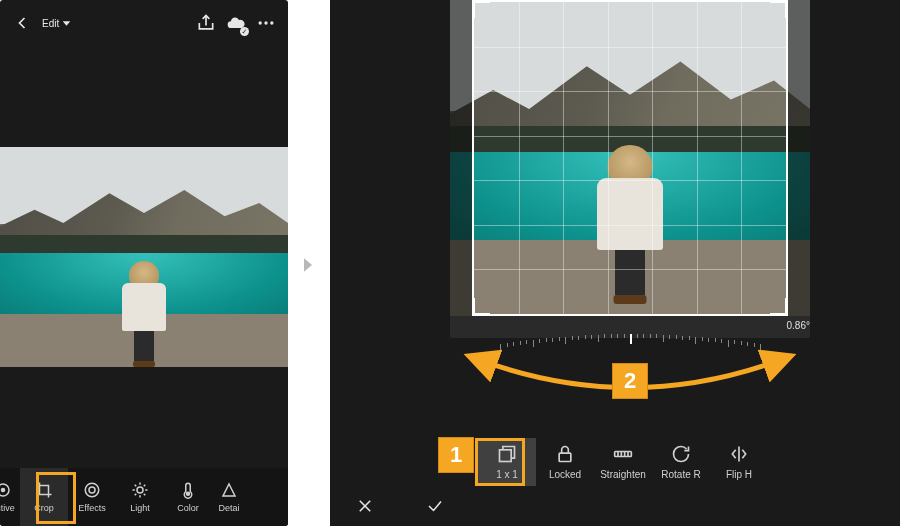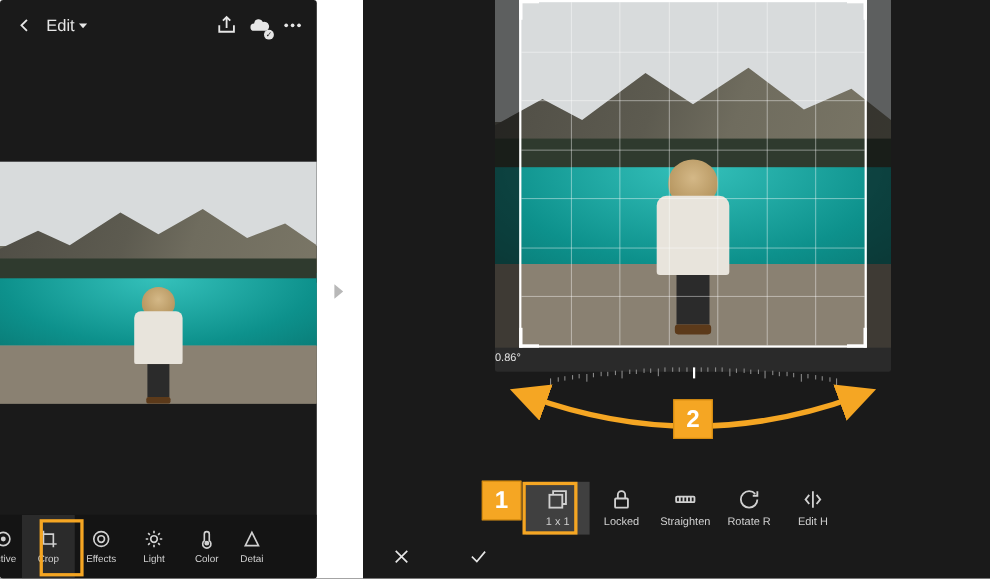--- a/index.html
+++ b/index.html
@@ -14,21 +14,21 @@
   *{box-sizing:border-box;font-family:-apple-system,Helvetica,Arial,sans-serif}
   body{margin:0;background:#fff;width:900px;height:526px;overflow:hidden;position:relative}
 
   
   .phone{position:absolute;left:0;top:0;width:var(--phone-w);height:var(--phone-h);background:var(--bg);border-radius:3px;display:flex;flex-direction:column;overflow:hidden}
   .topbar{height:46px;display:flex;align-items:center;padding:0 12px;gap:10px}
   .topbar .spacer{flex:1}
   .topbar .ico{width:20px;height:20px;display:flex;align-items:center;justify-content:center;color:#e6e6e6}
   .topbar .cloud-wrap{position:relative}
   .topbar .cloud-badge{position:absolute;right:-3px;bottom:-3px;width:9px;height:9px;border-radius:50%;background:#e6e6e6;display:flex;align-items:center;justify-content:center;color:#1a1a1a;font-size:7px}
-  .topbar .edit{color:#e6e6e6;font-size:15px;display:flex;align-items:center;gap:3px}
+  .topbar .edit{color:#e6e6e6;font-size:10px;display:flex;align-items:center;gap:3px}
   .topbar .edit svg{width:9px;height:9px}
 
   .photo-area{flex:1;display:flex;align-items:center;justify-content:center}
   .photo{width:100%;height:220px;background:linear-gradient(to bottom,#d8dbdc 0%,#d8dbdc 35%,#6c6a5e 35%,#5a5a50 46%,#1fb0a8 46%,#149e99 76%,#8f8879 76%,#8a8374 100%);position:relative;overflow:hidden}
   .mountain{position:absolute;left:0;top:18%;width:100%;height:30%;background:linear-gradient(110deg,#4f4d45 0%,#5d5b50 40%,#6f6c5e 60%,#7a7666 100%);clip-path:polygon(0 60%,12% 35%,22% 55%,38% 10%,50% 40%,64% 5%,78% 45%,90% 25%,100% 55%,100% 100%,0 100%)}
   .trees{position:absolute;left:0;top:40%;width:100%;height:10%;background:#2f3a2e}
   .water{position:absolute;left:0;top:48%;width:100%;height:28%;background:radial-gradient(ellipse at 50% 0%,#35c1bb 0%,#0d918c 70%,#0a7e79 100%)}
   .shore{position:absolute;left:0;bottom:0;width:100%;height:24%;background:#8a8172}
   .person{position:absolute;left:50%;top:52%;transform:translateX(-50%);width:48px;text-align:center}
   .hair{width:30px;height:28px;background:radial-gradient(circle at 50% 40%,#d4b887 0%,#b89862 70%);border-radius:50% 50% 45% 45%;margin:0 auto}
@@ -60,21 +60,21 @@
   .crop-grid::before,.crop-grid::after{content:"";position:absolute;background:rgba(255,255,255,.45)}
   .gl{position:absolute;background:rgba(255,255,255,.4)}
   .gl.v{width:1px;height:100%;top:0}
   .gl.h{height:1px;width:100%;left:0}
   .corner{position:absolute;width:18px;height:18px;border:3px solid #fff}
   .corner.tl{left:-2px;top:-2px;border-right:none;border-bottom:none}
   .corner.tr{right:-2px;top:-2px;border-left:none;border-bottom:none}
   .corner.bl{left:-2px;bottom:-2px;border-right:none;border-top:none}
   .corner.br{right:-2px;bottom:-2px;border-left:none;border-top:none}
 
-  .angle-readout{position:absolute;left:0;top:320px;width:100%;text-align:left;color:#e0e0e0;font-size:10px}
+  .angle-readout{position:absolute;left:0;top:320px;width:100%;text-align:right;color:#e0e0e0;font-size:10px}
   .ruler{position:absolute;left:50px;top:334px;width:260px;height:18px}
   .tick{position:absolute;top:0;width:1px;background:#888}
 
   .arc-arrow{position:absolute;left:130px;top:345px;width:340px;height:70px}
   .arc-arrow svg{width:100%;height:100%;overflow:visible}
 
   .callout{position:absolute;background:var(--accent);color:#fff;font-size:22px;font-weight:600;display:flex;align-items:center;justify-content:center;width:36px;height:36px;border:1px solid #d48a0e}
   .callout.c2{left:282px;top:363px}
   .callout.c1{left:108px;top:437px}
 
@@ -313,21 +313,21 @@
     <div class="ctool">
       <svg viewBox="0 0 24 24" fill="none" stroke="currentColor" stroke-width="2">
           <path d="M21 12a9 9 0 11-9-9 9 9 0 016.7 3M21 3v5h-5"></path>
         </svg>
       <span>Rotate R</span>
     </div>
     <div class="ctool">
       <svg viewBox="0 0 24 24" fill="none" stroke="currentColor" stroke-width="2">
           <path d="M12 3v18M8 7L4 12l4 5M16 7l4 5-4 5"></path>
         </svg>
-      <span>Edit H</span>
+      <span>Flip H</span>
     </div>
   </div>
 
   <div class="callout c1">1</div>
   <div class="aspect-highlight"></div>
 
   <div class="bottombar">
     <span class="bb-ico">
       <svg viewBox="0 0 24 24" fill="none" stroke="currentColor" stroke-width="2">
           <path d="M5 5l14 14M19 5L5 19"></path>

